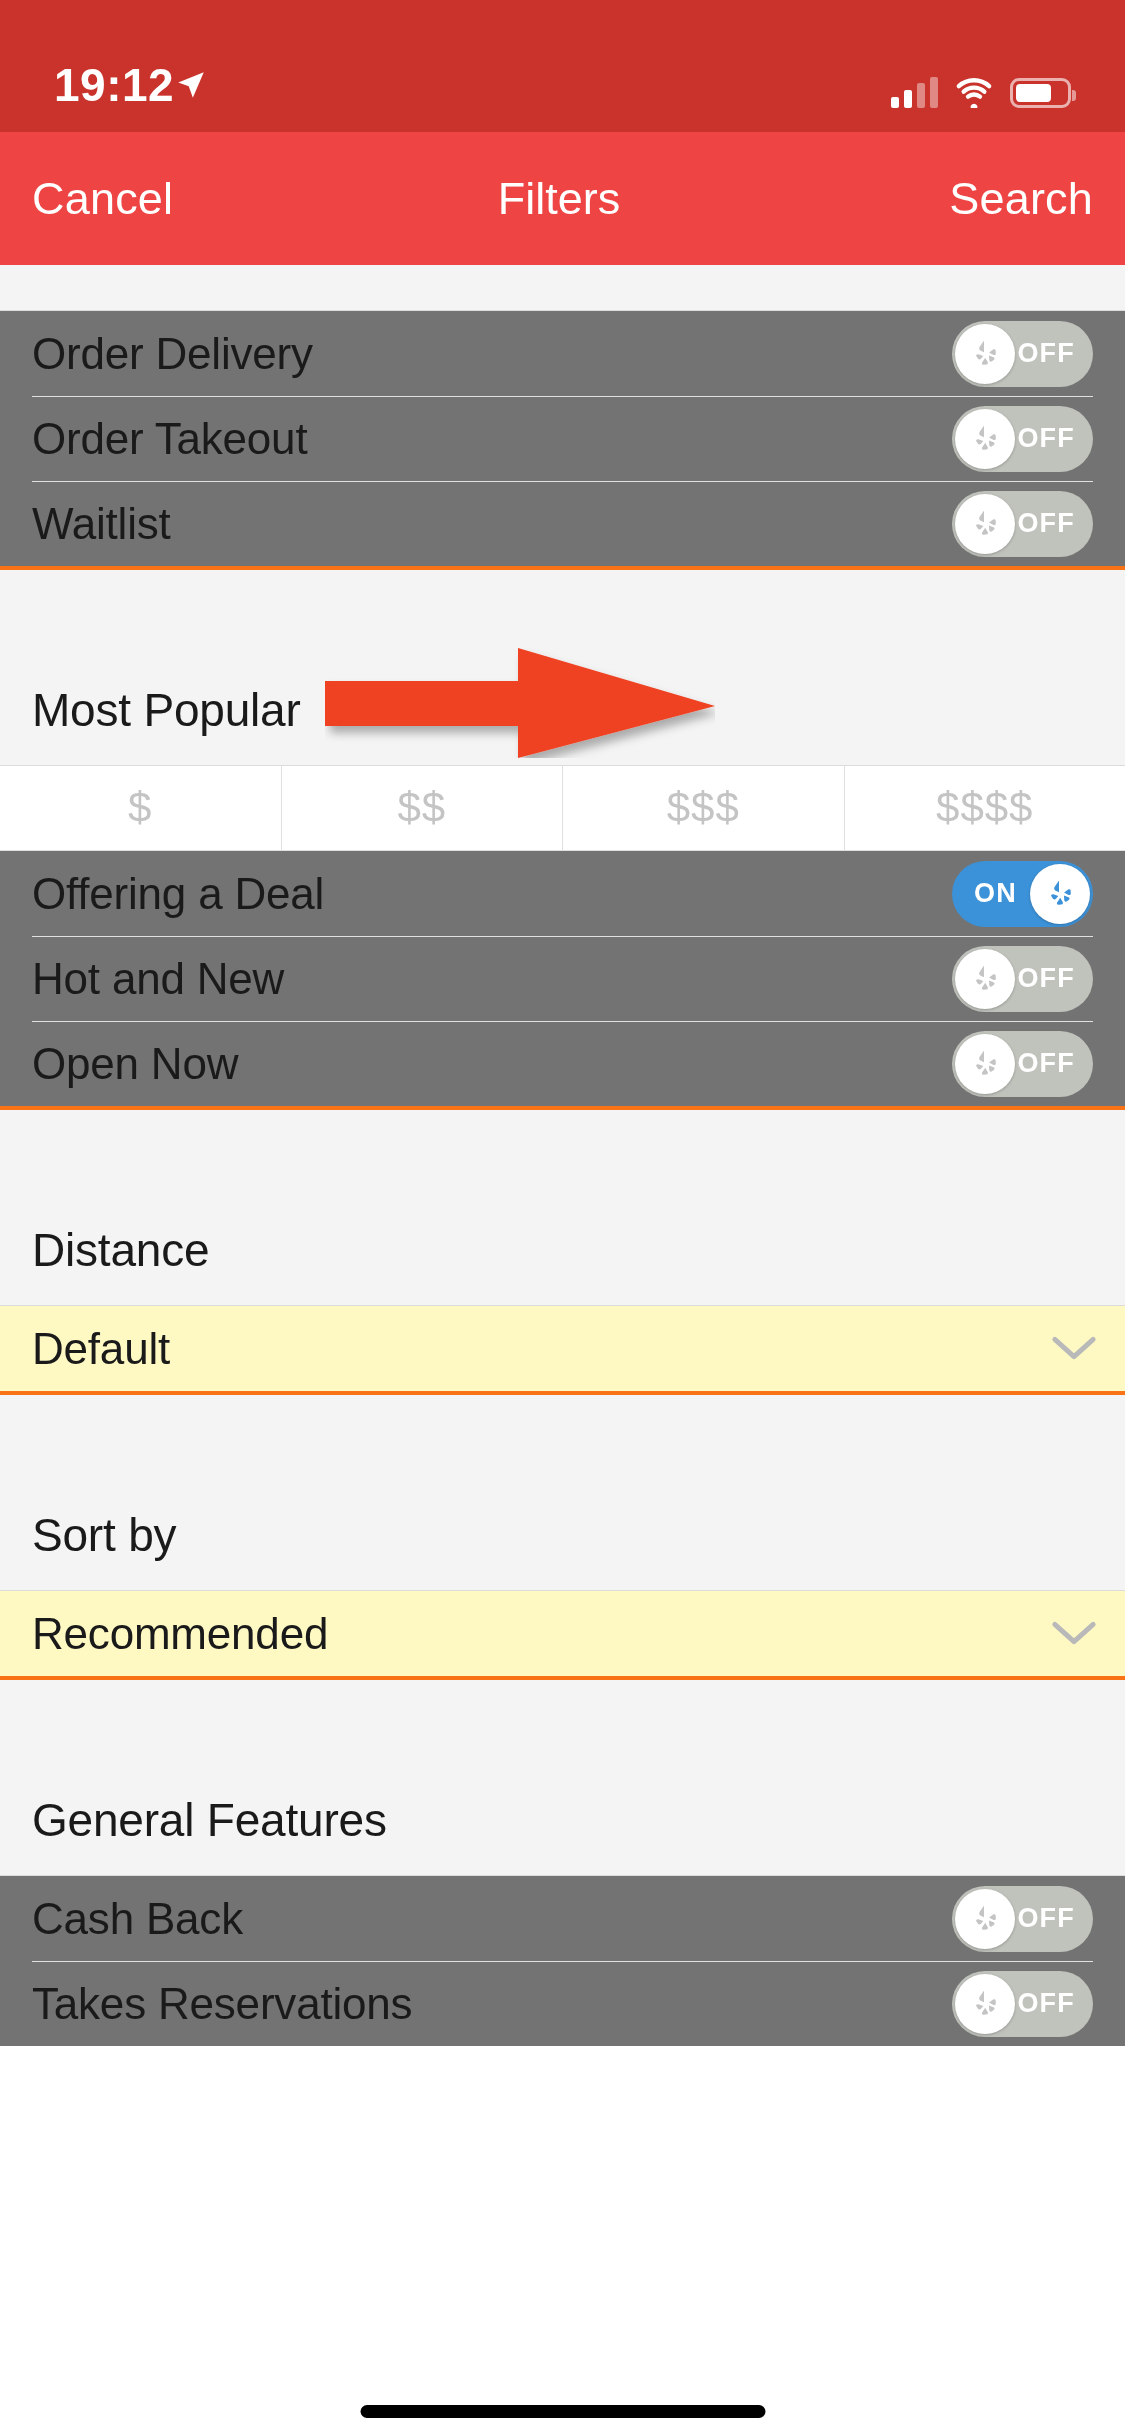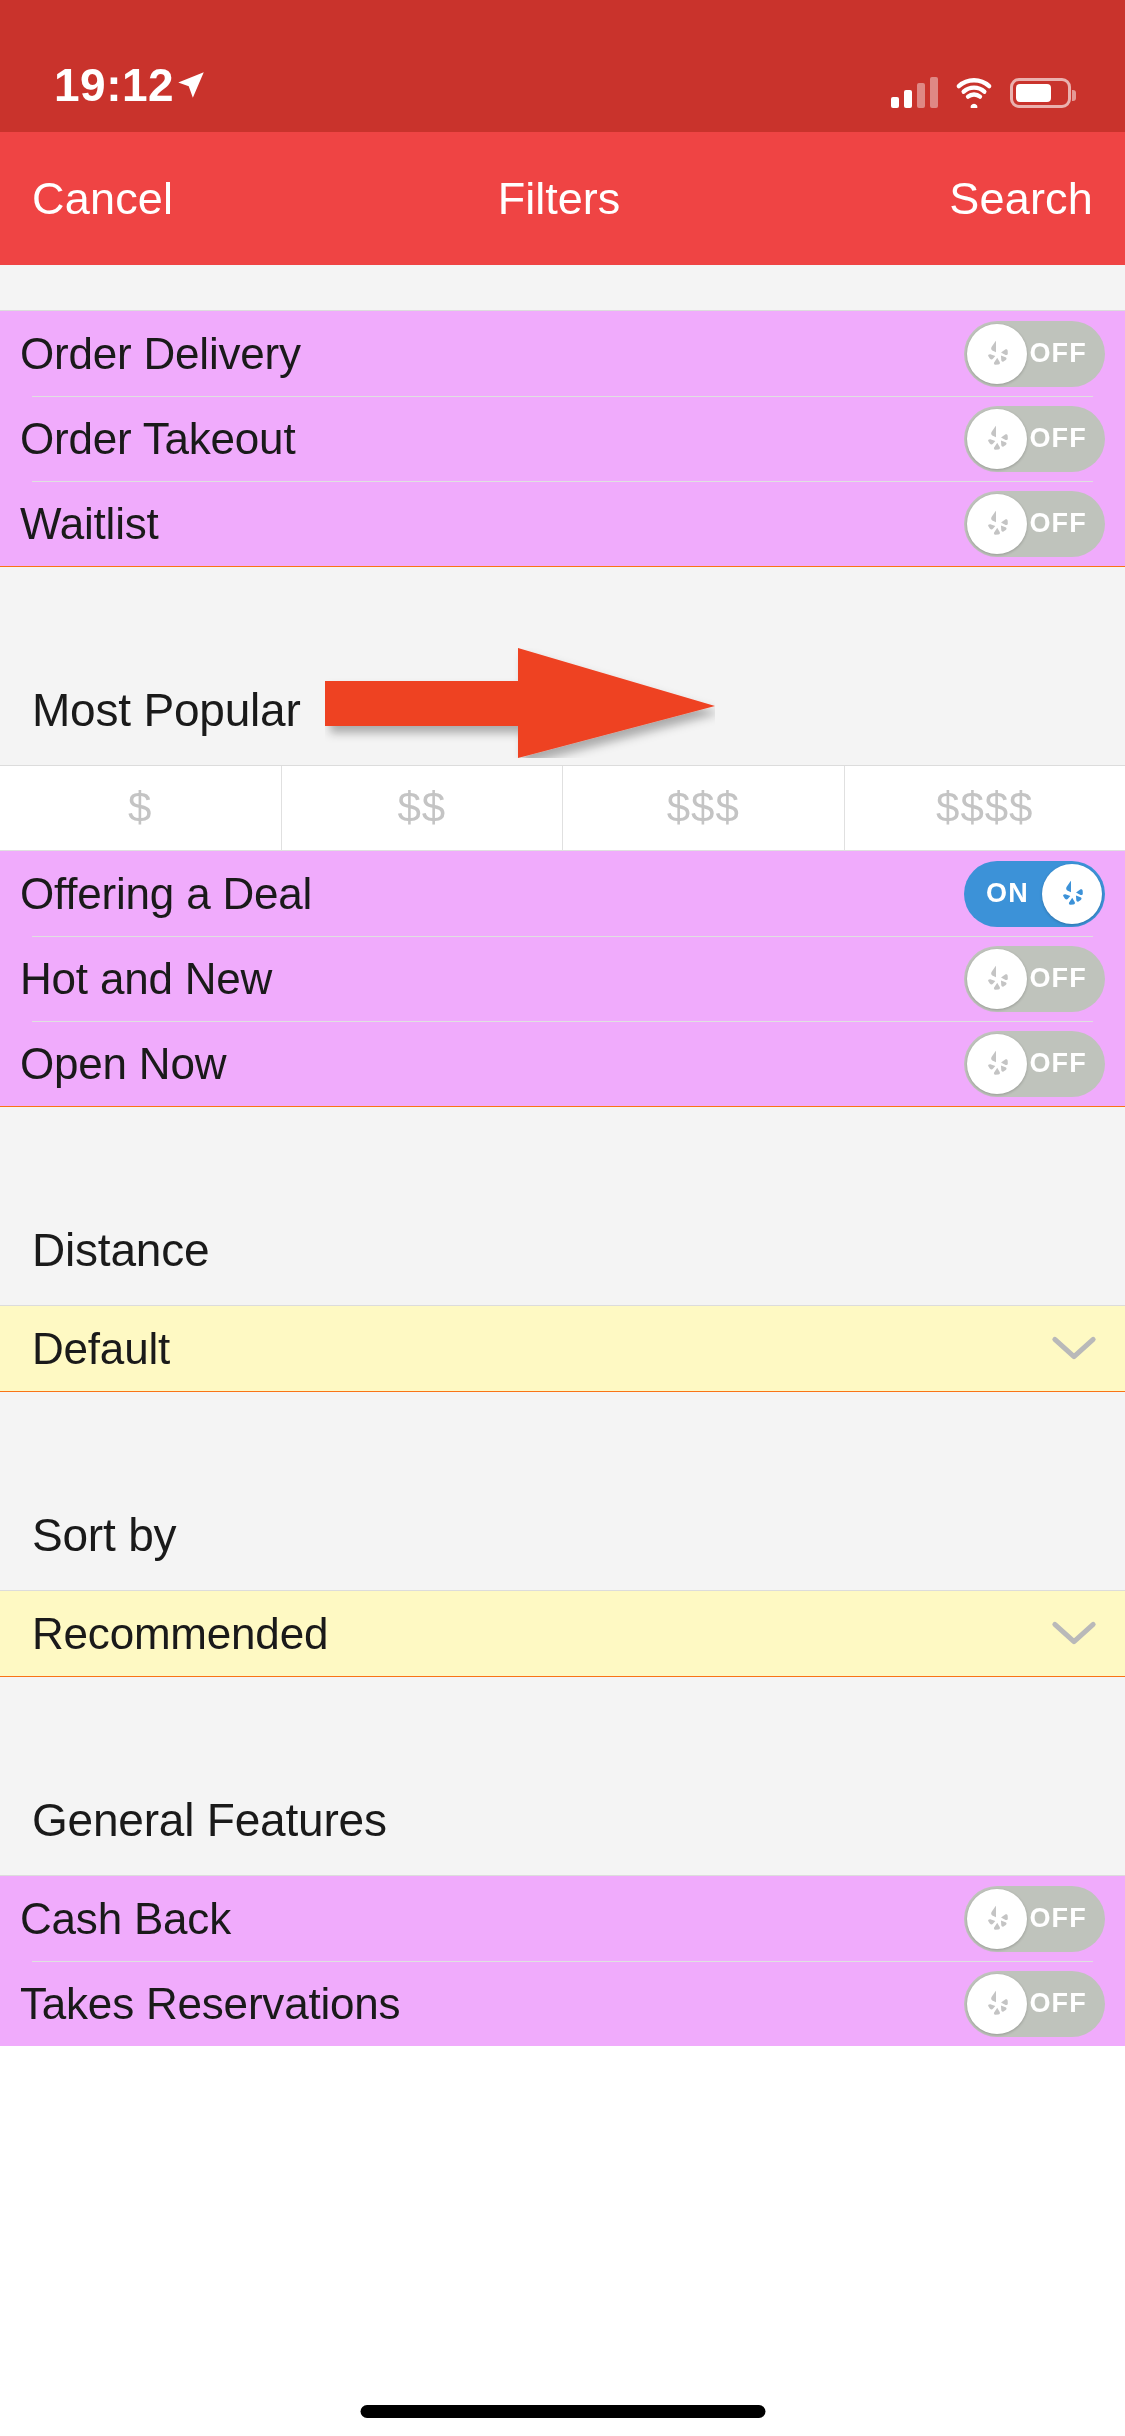--- a/index.html
+++ b/index.html
@@ -91,41 +91,41 @@
   }
   .gap{
     background:#F4F4F4;
     border-bottom:1px solid #DCDCDC;
   }
   .gap.top{ height:46px; }
 
   .section-header{
     background:#F4F4F4;
     border-bottom:1px solid #DCDCDC;
-    border-top:1px solid #f97316;
+    border-top:4px solid #f97316;
     height:200px;
     display:flex;
     align-items:flex-end;
     padding:0 32px 28px 32px;
   }
   .section-header .sh-text{
     font-size:46px;
     font-weight:400;
     color:#1A1A1A;
     letter-spacing:-0.2px;
   }
 
   .rowgroup{ background:#ffffff; }
 
   .row{
     height:85px;
     display:flex;
     align-items:center;
-    padding:0 20px;
-    background:#f0abfc;
+    padding:0 32px;
+    background:#737373;
     position:relative;
   }
   .row + .row::before{
     content:"";
     position:absolute;
     top:0; left:32px; right:32px;
     height:1px;
     background:#E0E0E0;
   }
   .row-label{

